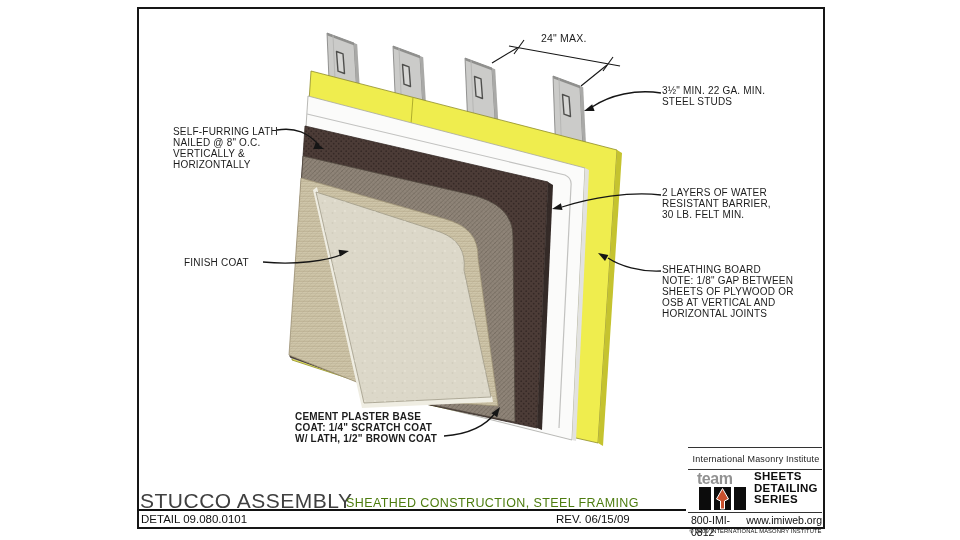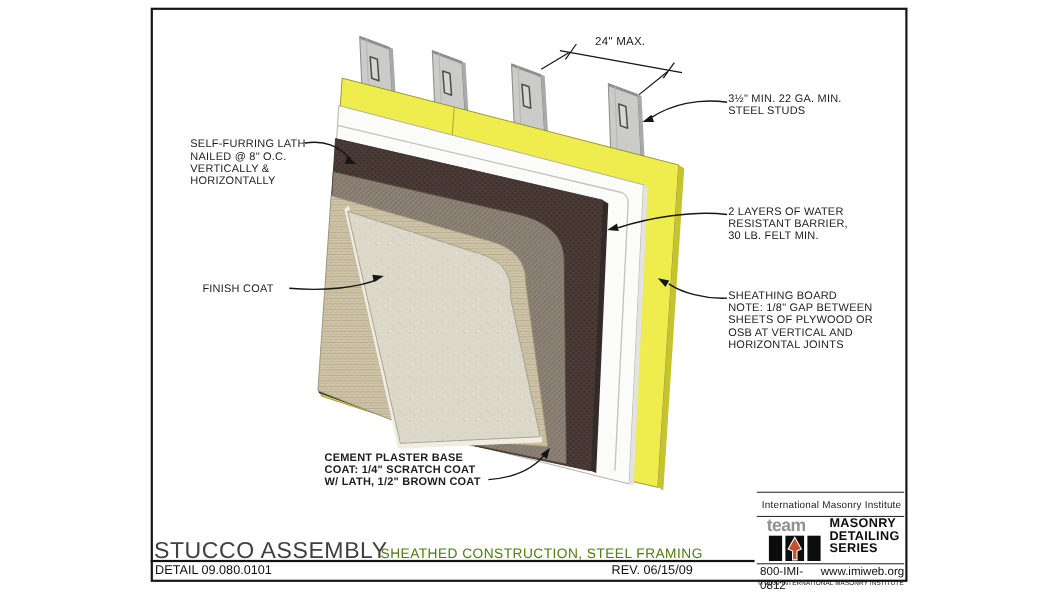--- a/index.html
+++ b/index.html
@@ -169,21 +169,21 @@
   <div class="lg-line" style="left:688px;top:447px;width:134px;"></div>
   <div class="lg-org">International Masonry Institute</div>
   <div class="lg-line" style="left:688px;top:469px;width:134px;"></div>
   <div class="lg-team">team</div>
   <div class="lg-block" style="left:699px;top:487px;width:12px;height:23px;"></div>
   <div class="lg-block" style="left:714px;top:487px;width:17px;height:23px;"></div>
   <div class="lg-block" style="left:734px;top:487px;width:12px;height:23px;"></div>
   <svg width="960" height="540" viewBox="0 0 960 540" style="pointer-events:none;">
     <polygon points="722.5,488.5 728.5,499 724.5,501 724.5,509 720.5,509 720.5,501 716.5,499" stroke="#ffffff" stroke-width="1" fill="#c8502e"></polygon>
   </svg>
-  <div class="lg-series">MASONRY
+  <div class="lg-series">SHEETS
 DETAILING
 SERIES</div>
   <div class="lg-line" style="left:688px;top:512px;width:134px;"></div>
   <div class="lg-phone">
     <span>800-IMI-0812</span>
     <span>www.imiweb.org</span>
   </div>
   <div class="lg-copy">© 2009 INTERNATIONAL MASONRY INSTITUTE</div>
 
 </div>

